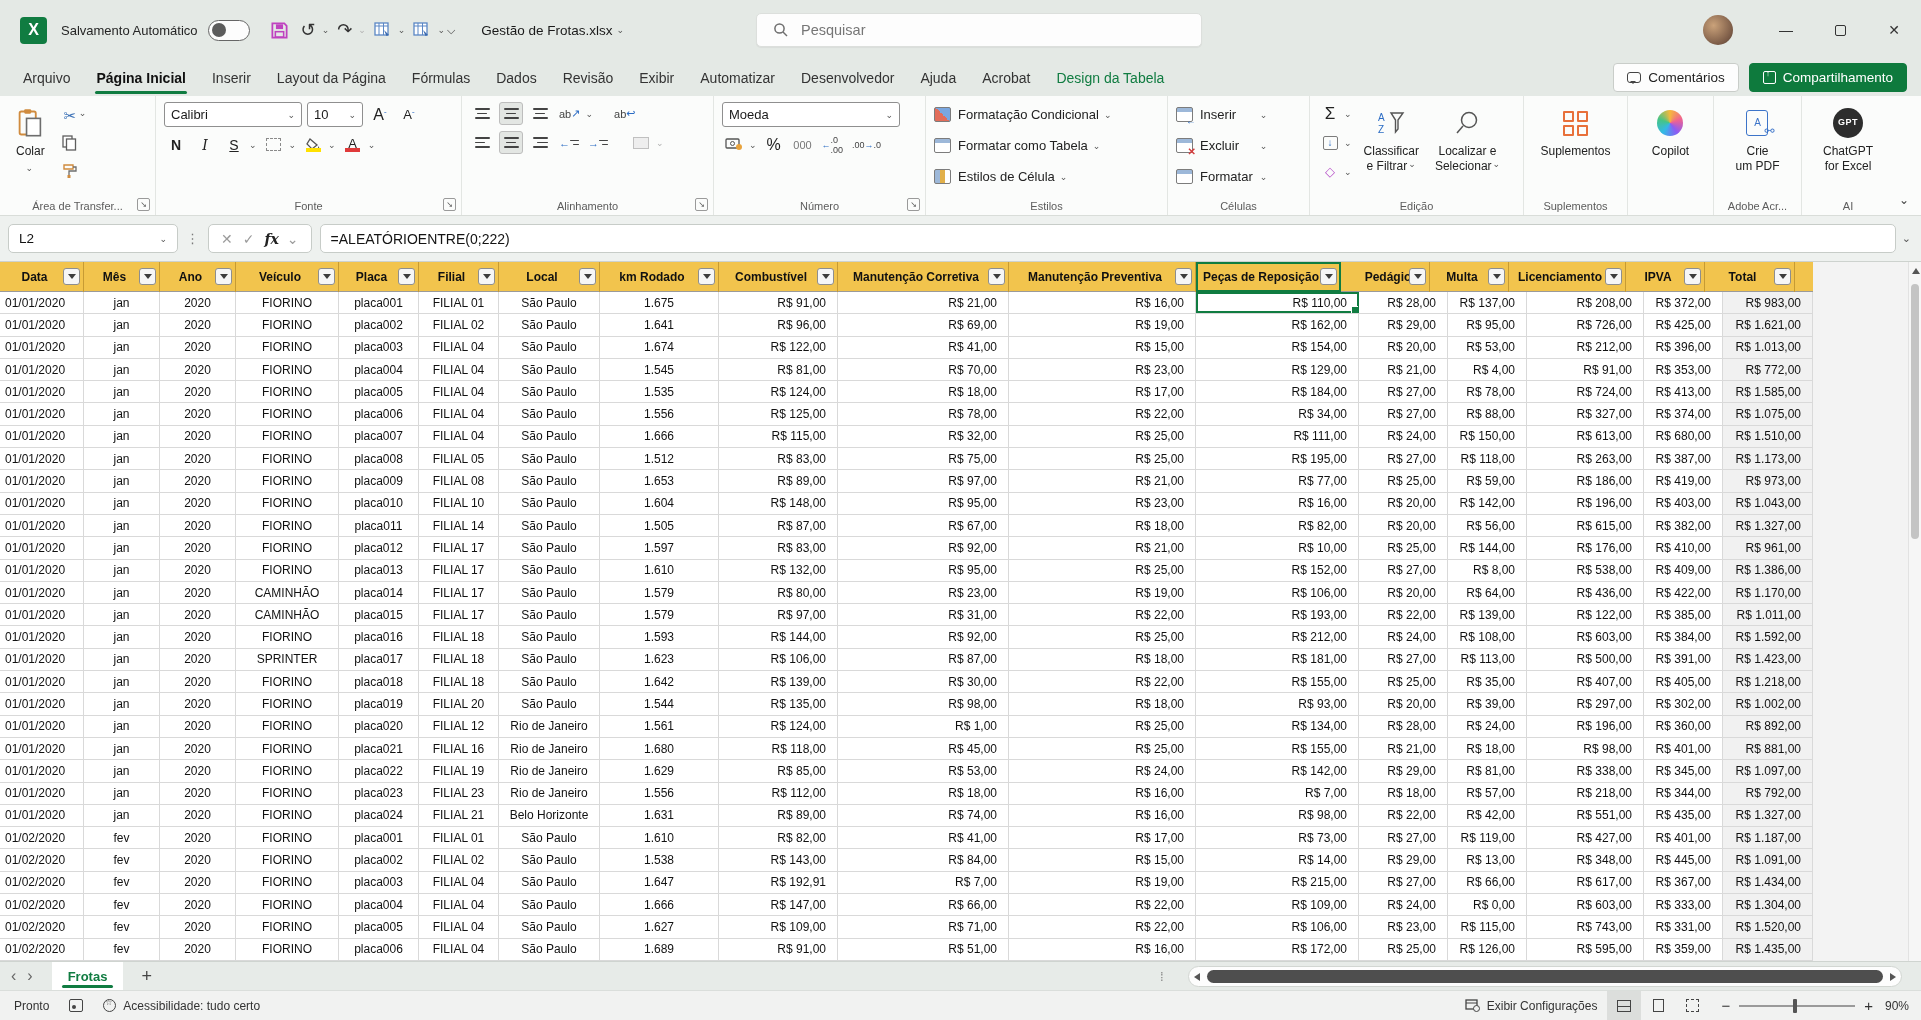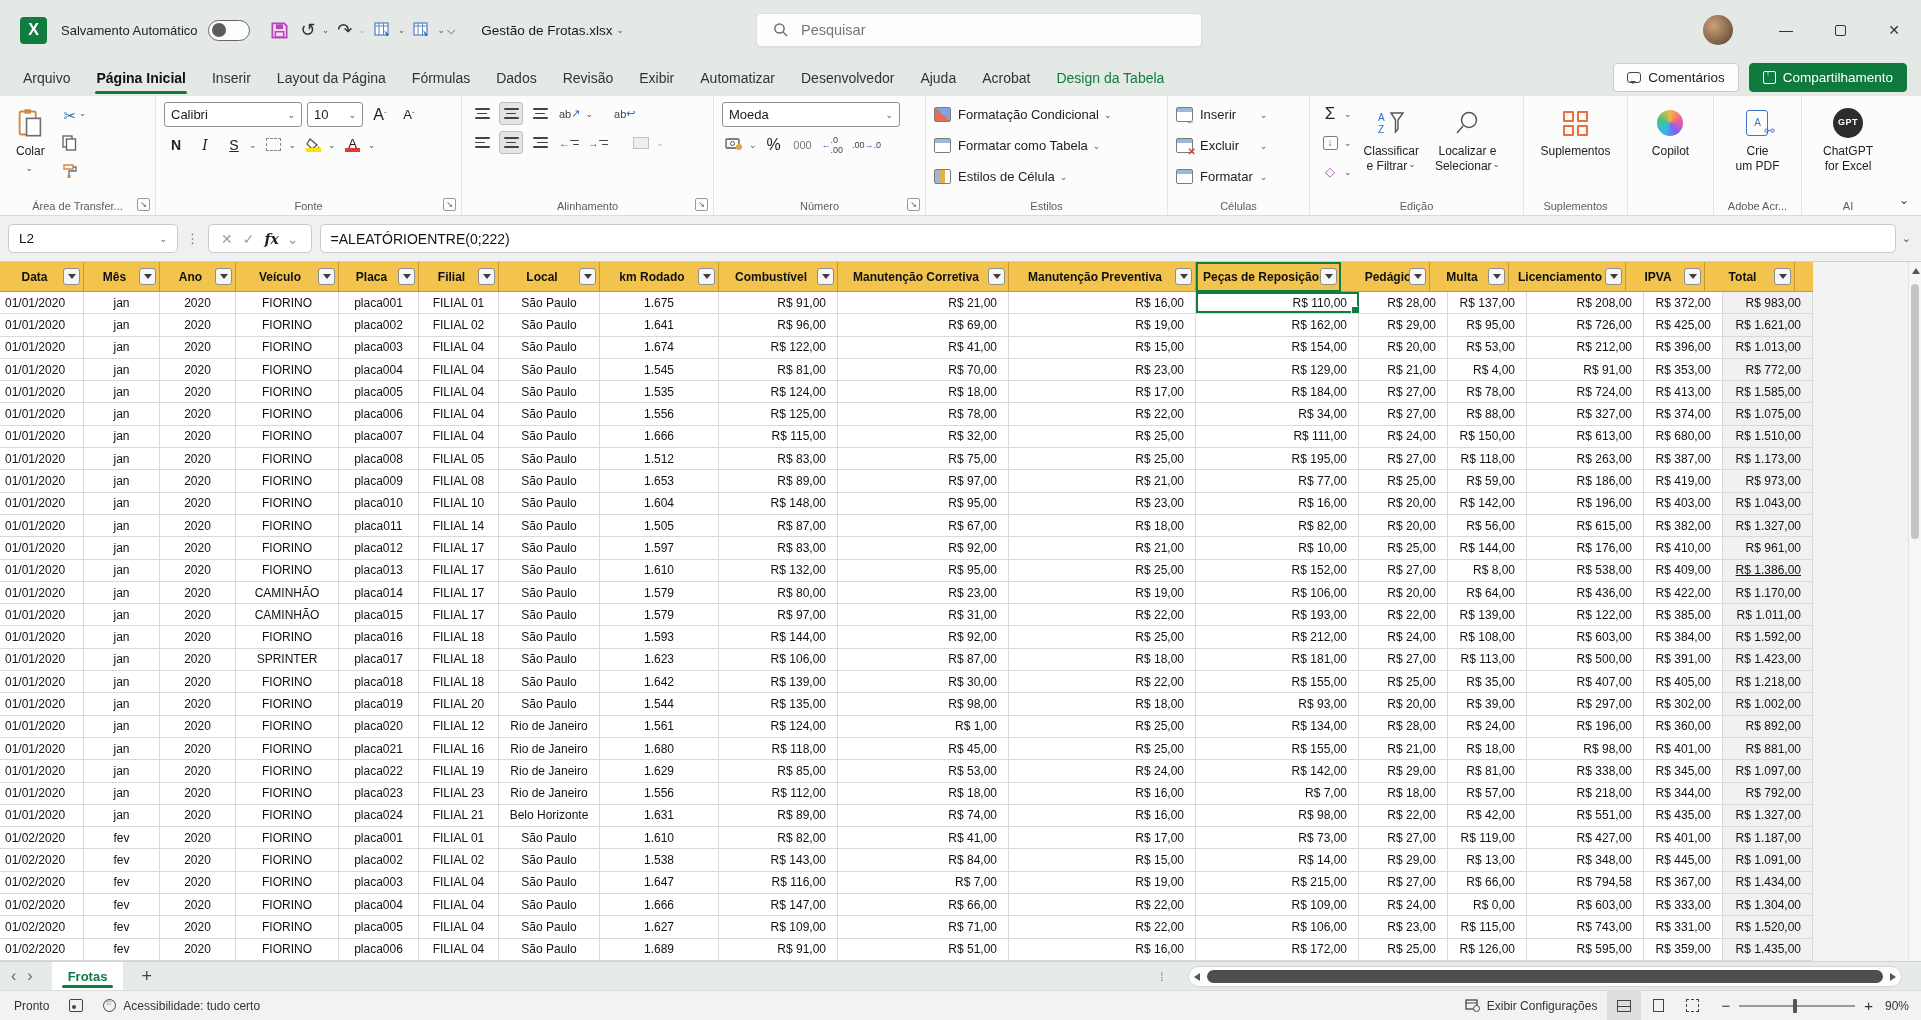--- a/index.html
+++ b/index.html
@@ -902,21 +902,21 @@
           <div class="gcell a-c" style="width: 101px;">São Paulo</div>
           <div class="gcell a-c" style="width: 119px;">1.610</div>
           <div class="gcell a-r" style="width: 119px;">R$ 132,00</div>
           <div class="gcell a-r" style="width: 171px;">R$ 95,00</div>
           <div class="gcell a-r" style="width: 187px;">R$ 25,00</div>
           <div class="gcell a-r" style="width: 163px;">R$ 152,00</div>
           <div class="gcell a-r" style="width: 89px;">R$ 27,00</div>
           <div class="gcell a-r" style="width: 79px;">R$ 8,00</div>
           <div class="gcell a-r" style="width: 117px;">R$ 538,00</div>
           <div class="gcell a-r" style="width: 79px;">R$ 409,00</div>
-          <div class="gcell a-r totalcol" style="width: 90px; text-decoration: underline;">R$ 1.386,00</div>
+          <div class="gcell a-r totalcol" style="width: 90px;">R$ 1.386,00</div>
         </div>
         <div class="grow">
           <div class="gcell a-l" style="width: 84px;">01/01/2020</div>
           <div class="gcell a-c" style="width: 76px;">jan</div>
           <div class="gcell a-c" style="width: 76px;">2020</div>
           <div class="gcell a-c" style="width: 103px;">CAMINHÃO</div>
           <div class="gcell a-c" style="width: 80px;">placa014</div>
           <div class="gcell a-c" style="width: 80px;">FILIAL 17</div>
           <div class="gcell a-c" style="width: 101px;">São Paulo</div>
           <div class="gcell a-c" style="width: 119px;">1.579</div>
@@ -1160,27 +1160,27 @@
         </div>
         <div class="grow">
           <div class="gcell a-l" style="width: 84px;">01/02/2020</div>
           <div class="gcell a-c" style="width: 76px;">fev</div>
           <div class="gcell a-c" style="width: 76px;">2020</div>
           <div class="gcell a-c" style="width: 103px;">FIORINO</div>
           <div class="gcell a-c" style="width: 80px;">placa003</div>
           <div class="gcell a-c" style="width: 80px;">FILIAL 04</div>
           <div class="gcell a-c" style="width: 101px;">São Paulo</div>
           <div class="gcell a-c" style="width: 119px;">1.647</div>
-          <div class="gcell a-r" style="width: 119px;">R$ 116,00</div>
+          <div class="gcell a-r" style="width: 119px;">R$ 192,91</div>
           <div class="gcell a-r" style="width: 171px;">R$ 7,00</div>
           <div class="gcell a-r" style="width: 187px;">R$ 19,00</div>
           <div class="gcell a-r" style="width: 163px;">R$ 215,00</div>
           <div class="gcell a-r" style="width: 89px;">R$ 27,00</div>
           <div class="gcell a-r" style="width: 79px;">R$ 66,00</div>
-          <div class="gcell a-r" style="width: 117px;">R$ 794,58</div>
+          <div class="gcell a-r" style="width: 117px;">R$ 617,00</div>
           <div class="gcell a-r" style="width: 79px;">R$ 367,00</div>
           <div class="gcell a-r totalcol" style="width: 90px;">R$ 1.434,00</div>
         </div>
         <div class="grow">
           <div class="gcell a-l" style="width: 84px;">01/02/2020</div>
           <div class="gcell a-c" style="width: 76px;">fev</div>
           <div class="gcell a-c" style="width: 76px;">2020</div>
           <div class="gcell a-c" style="width: 103px;">FIORINO</div>
           <div class="gcell a-c" style="width: 80px;">placa004</div>
           <div class="gcell a-c" style="width: 80px;">FILIAL 04</div>

